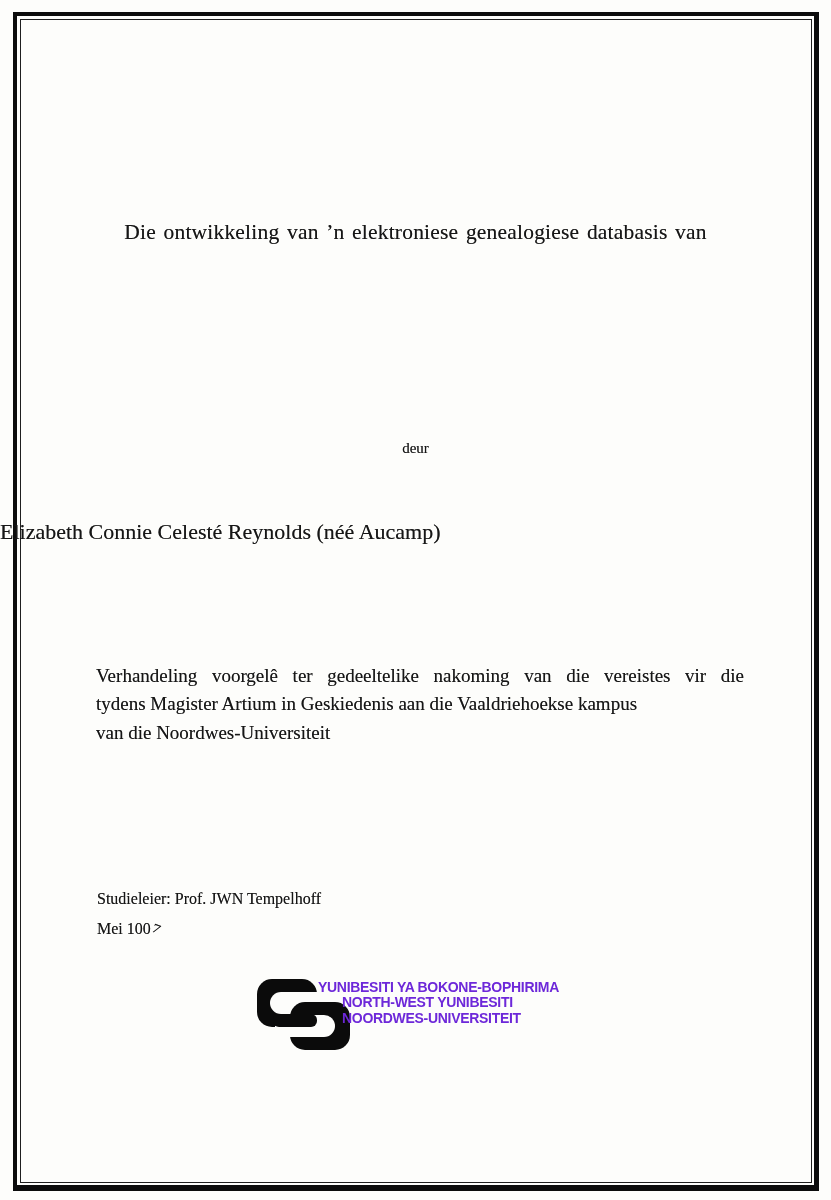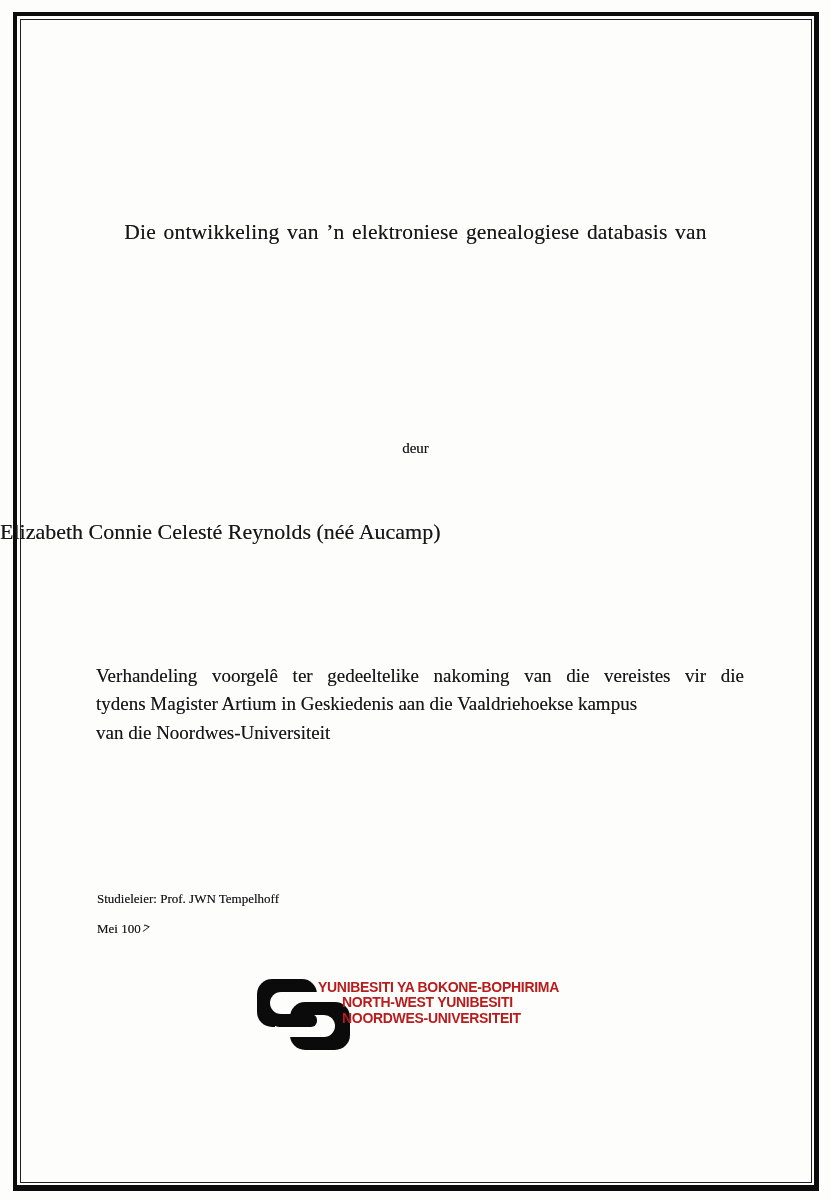--- a/index.html
+++ b/index.html
@@ -60,42 +60,42 @@
     line-height: 28.3px;
   }
   .decl-line-justified {
     text-align: justify;
     text-align-last: justify;
   }
   .italic { }
   .supervisor-block {
     position: absolute;
     top: 884px; left: 97px;
-    font-size: 13px;
+    font-size: 16px;
     line-height: 29.5px;
   }
   .date-digit {
     display: inline-block;
     transform: rotate(22deg) scaleY(0.82) translateY(-1px);
     transform-origin: 50% 60%;
   }
   .logo-mark {
     position: absolute;
     left: 255px; top: 977px;
     width: 97px; height: 75px;
   }
   .logo-text {
     position: absolute;
     left: 318px; top: 980px;
     font-family: "Liberation Sans", "DejaVu Sans", sans-serif;
     font-weight: 700;
     font-size: 14px;
     line-height: 15.3px;
     letter-spacing: -0.3px;
-    color: #b91c1c;
+    color: #6d28d9;
     white-space: nowrap;
     text-shadow: none;
   }
   .logo-text .indented { margin-left: 24px; }
 </style>
 </head>
 <body>
 
 <div class="page">
 

